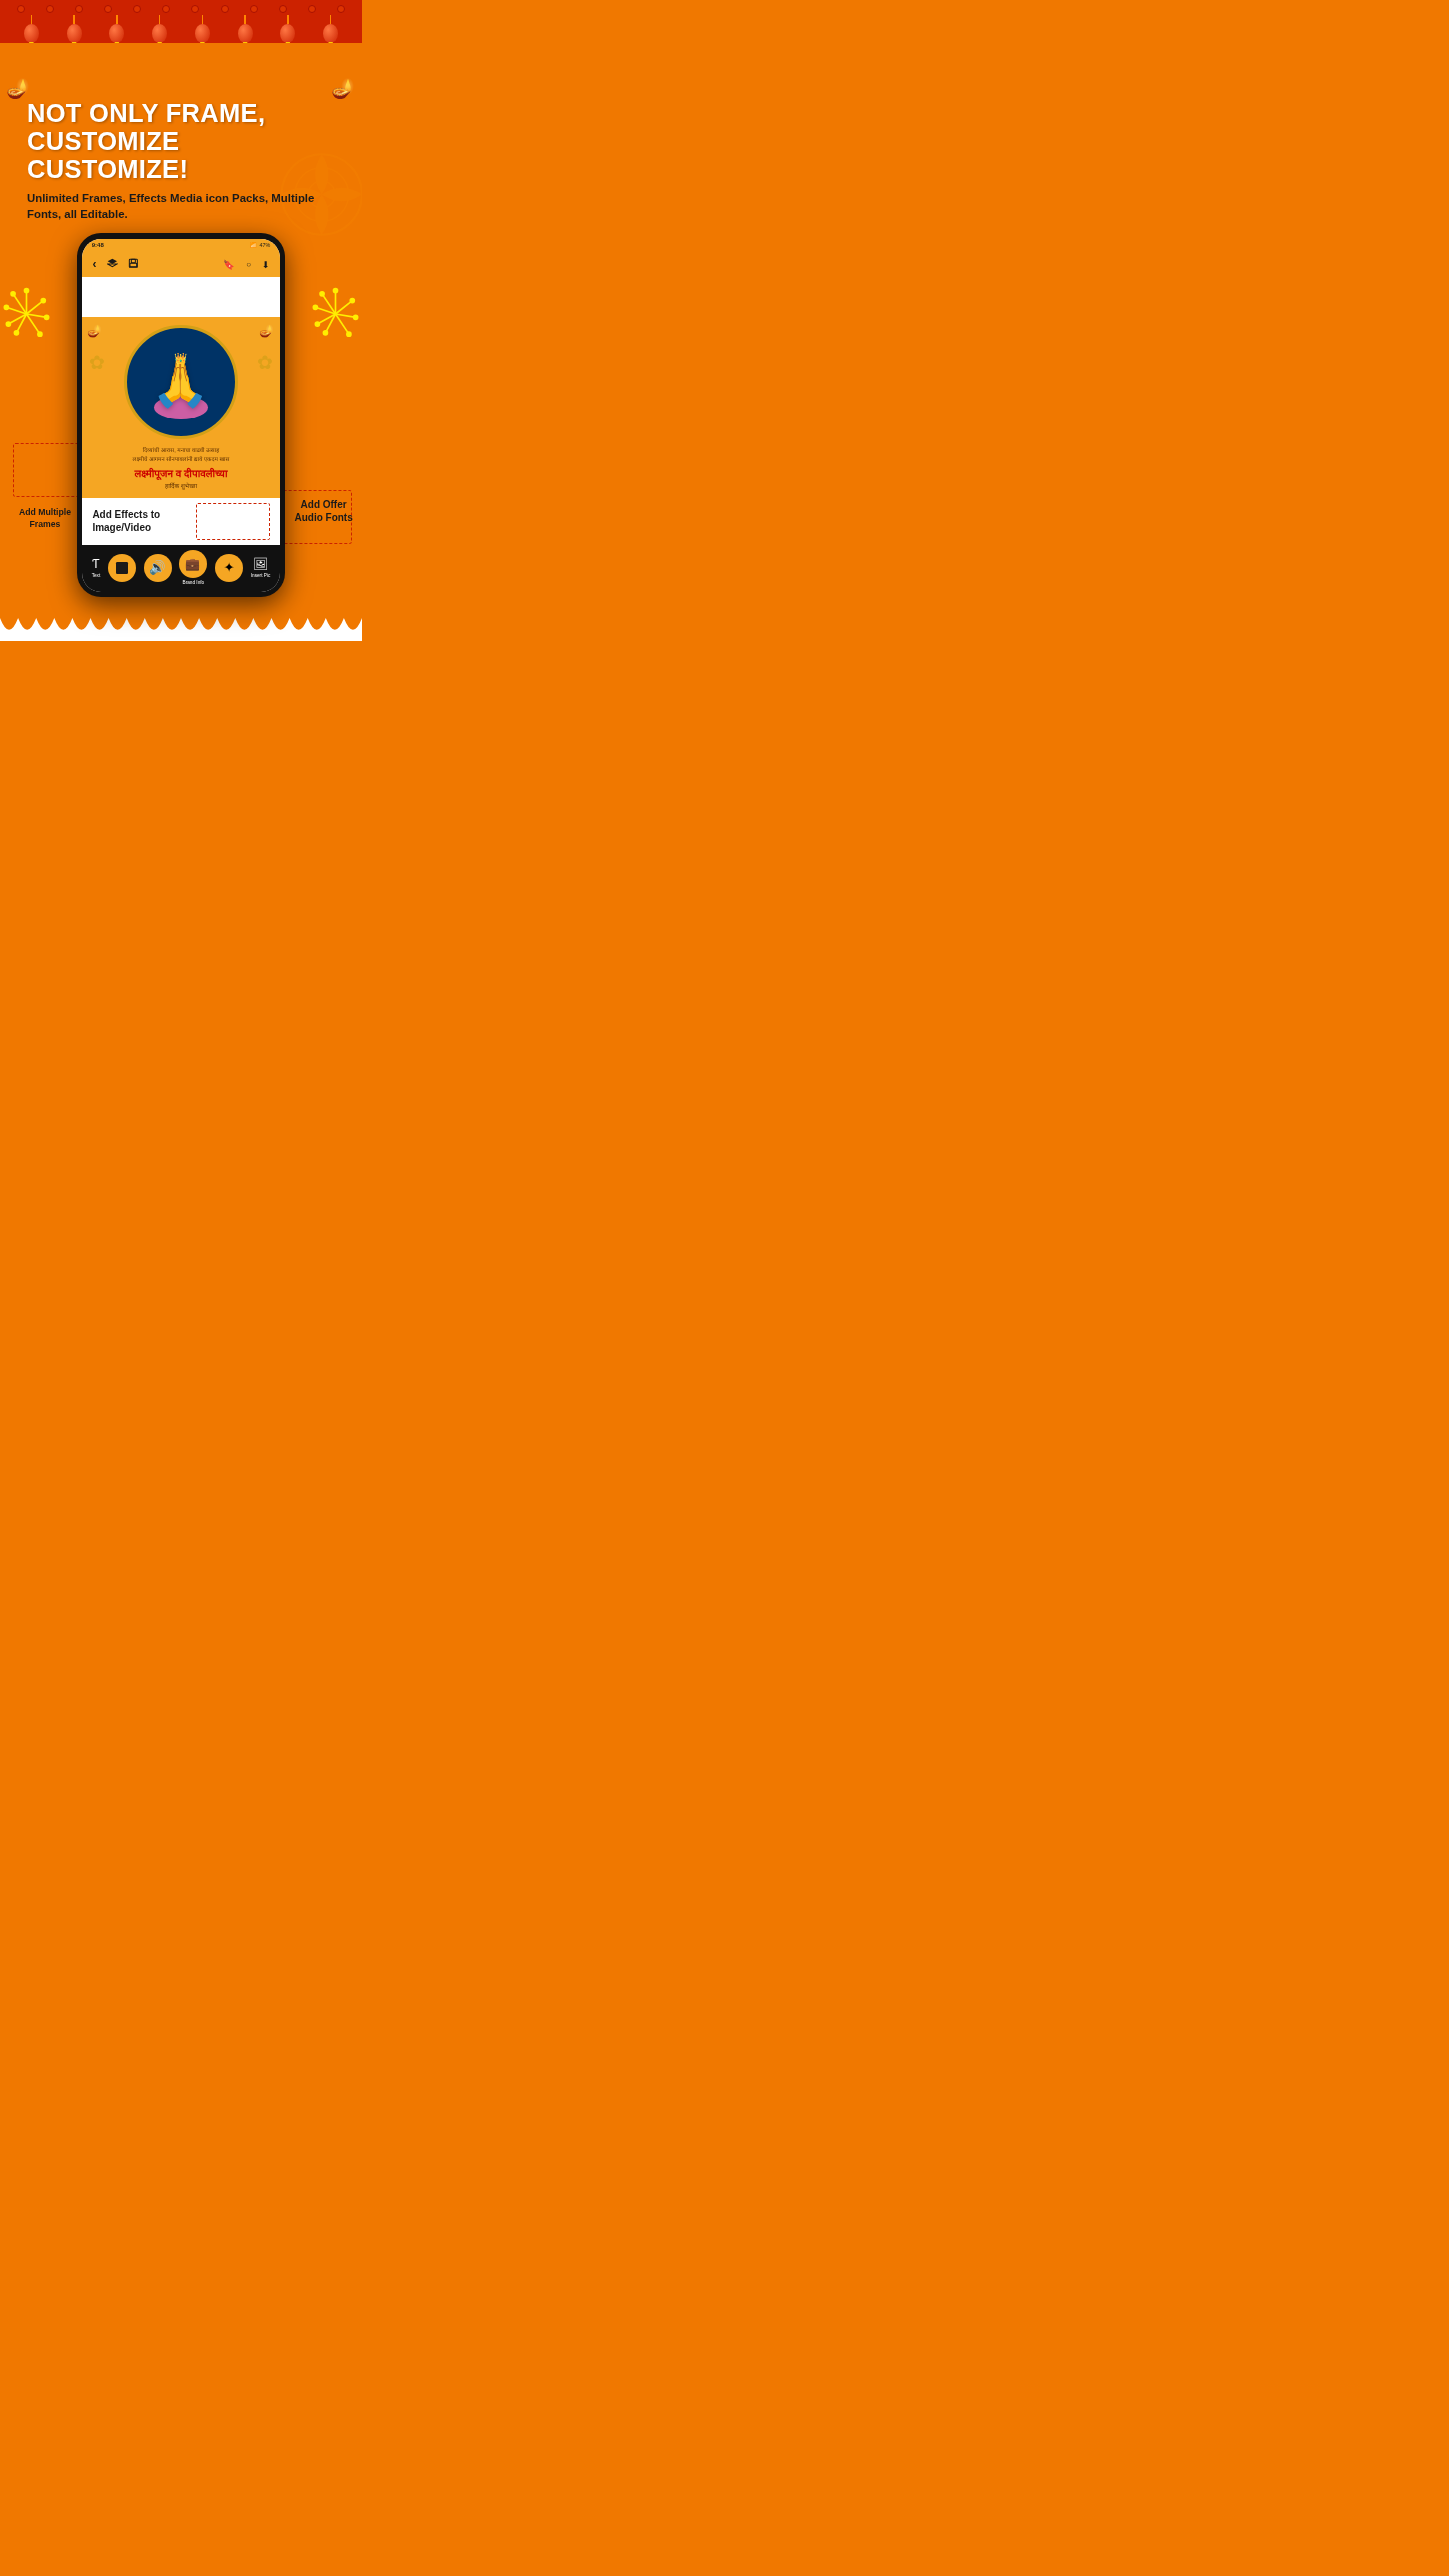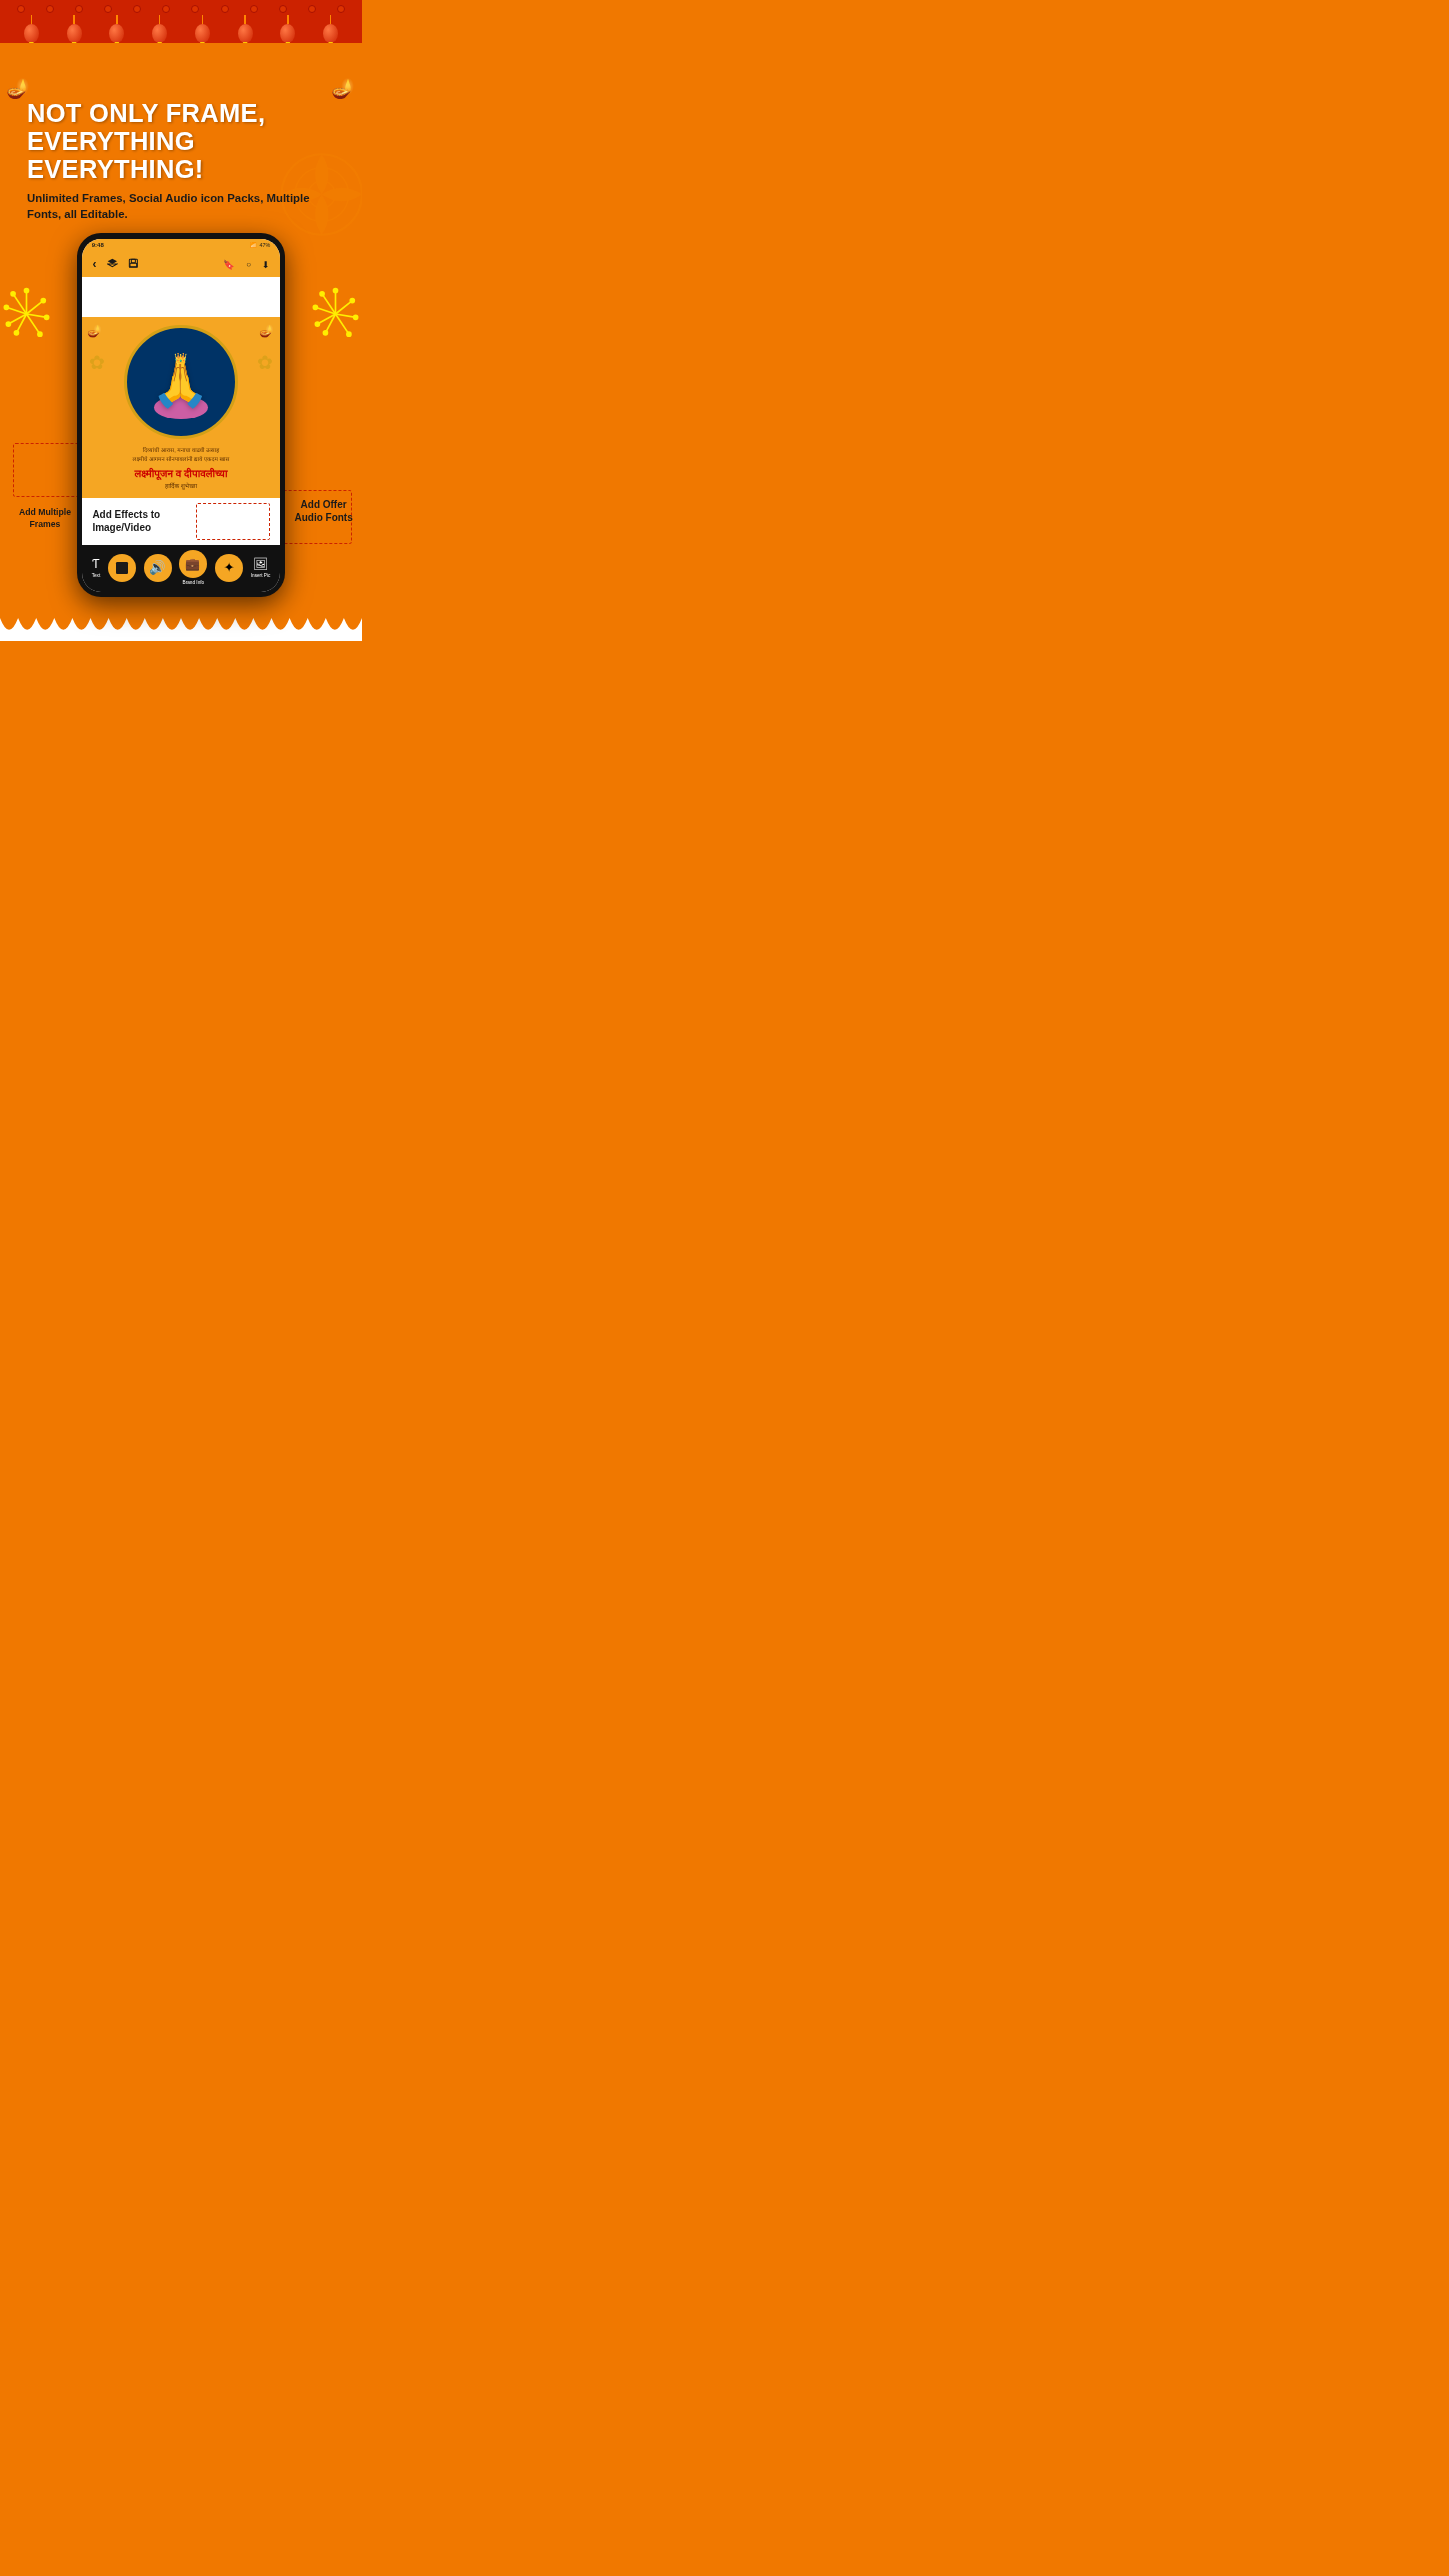--- a/index.html
+++ b/index.html
@@ -98,23 +98,23 @@
       <path d="M540 80 Q510 60 480 80 Q510 100 540 80" fill="#ff9900"></path>
     </g>
   </svg>
 
   <div style="position:absolute;left:6.7px;top:34px;font-size:19px;z-index:2;">🪔</div>
   <div style="position:absolute;right:6.7px;top:34px;font-size:19px;z-index:2;">🪔</div>
 
   <div style="padding: 56px 27px 10px; text-align:left; position:relative; z-index:3;">
     <h1 style="color:white;font-size:25.5px;font-weight:900;line-height:1.1;text-shadow:1.3px 1.3px 2.7px rgba(0,0,0,0.3);letter-spacing:0.3px;">
       <span>NOT ONLY FRAME,</span><br>
-      <span>EVERYTHING EVERYTHING!</span>
+      <span>CUSTOMIZE CUSTOMIZE!</span>
     </h1>
-    <p style="color:#1a1a1a;font-size:11.4px;font-weight:700;line-height:1.4;margin-top:8px;">Unlimited Frames, Social Audio icon Packs, Multiple Fonts, all Editable.</p>
+    <p style="color:#1a1a1a;font-size:11.4px;font-weight:700;line-height:1.4;margin-top:8px;">Unlimited Frames, Effects Media icon Packs, Multiple Fonts, all Editable.</p>
   </div>
 
   <div style="position:relative; padding: 0 6.7px 13.4px; display:flex; justify-content:center; align-items:flex-start;">
 
     <div style="position:absolute;left:15px;bottom:81px;color:#1a1a1a;font-size:8.7px;font-weight:700;text-align:center;line-height:1.3;width:60px;z-index:10;">
       <span>Add Multiple</span><br><span>Frames</span>
     </div>
 
     <div style="position:absolute;right:3.4px;bottom:87px;color:#1a1a1a;font-size:10px;font-weight:900;text-align:center;line-height:1.3;width:70px;z-index:10;">
       <span>Add Offer</span><br><span>Audio Fonts</span>

